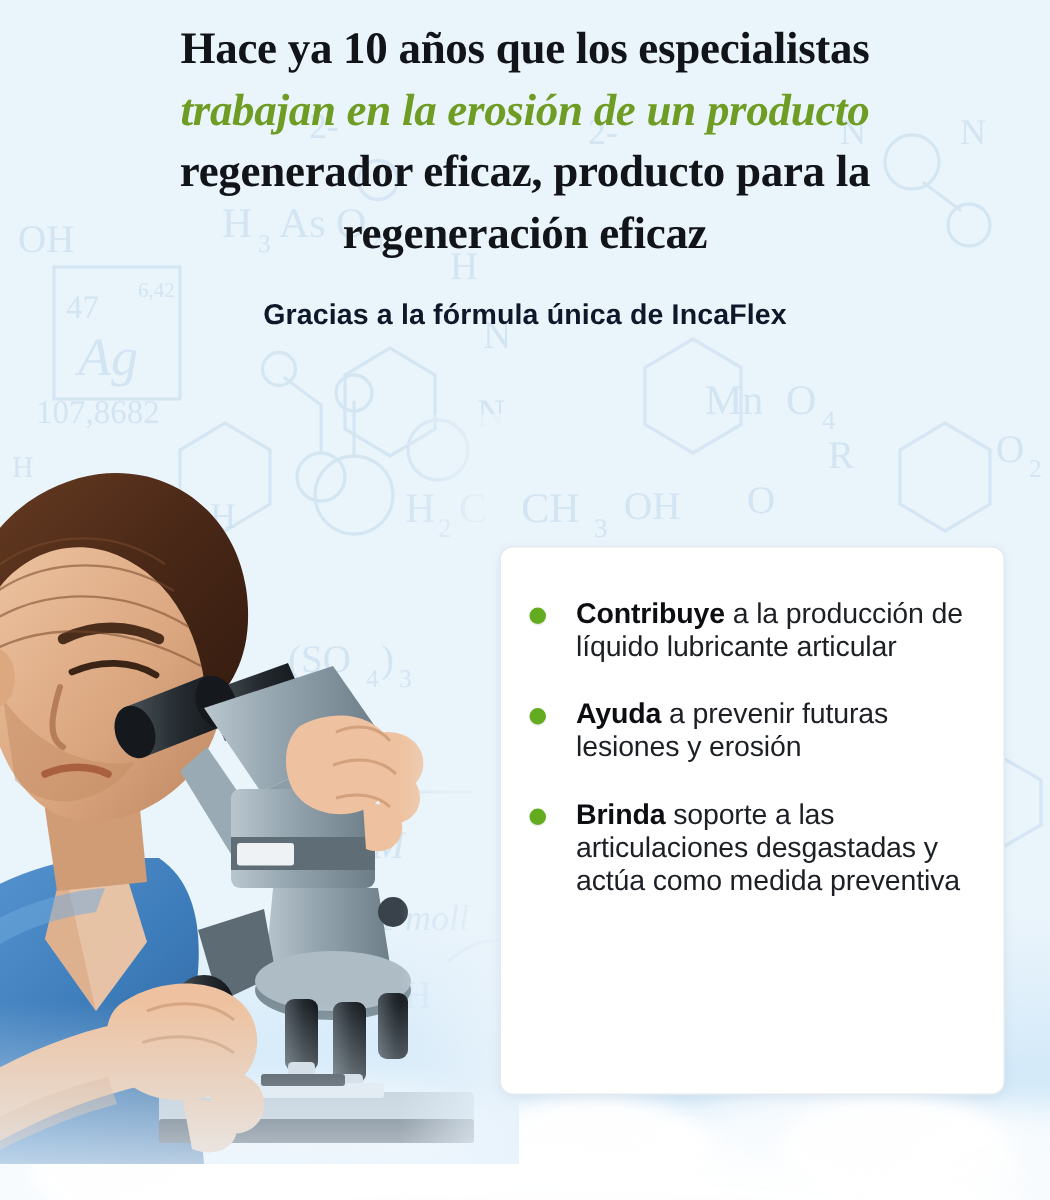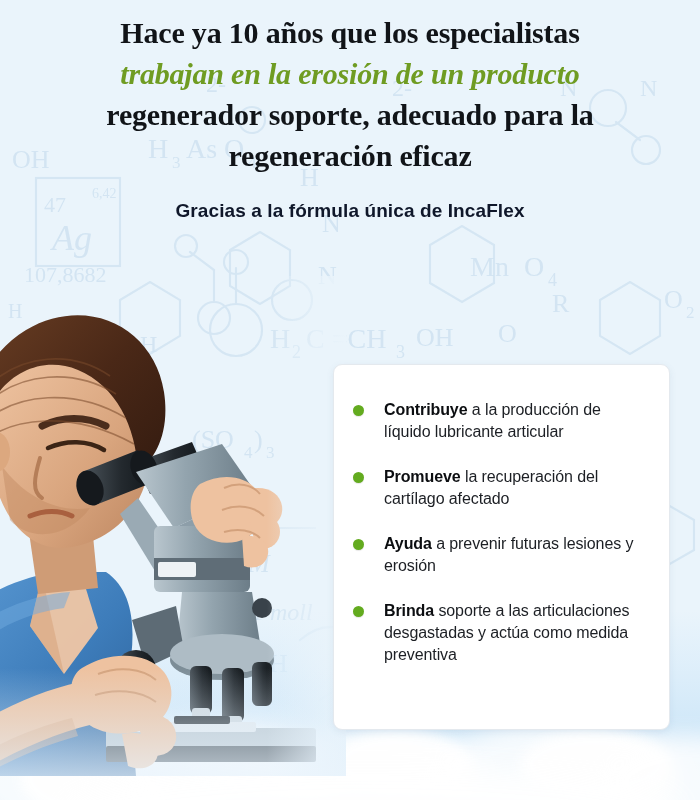--- a/index.html
+++ b/index.html
@@ -95,21 +95,21 @@
     border-radius:9px;
     box-shadow:0 2px 7px rgba(90,120,150,.10);
     z-index:7;
     padding:34px 20px 20px 19px;
   }
   ul.benefits { list-style:none; }
   ul.benefits li {
     position:relative;
     padding-left:31px;
     margin-bottom:23px;
-    font-size:16px;
+    font-size:19px;
     line-height:22px;
     color:#1c1f24;
     letter-spacing:-0.1px;
   }
   ul.benefits li:last-child { margin-bottom:0; }
   ul.benefits li .dot {
     position:absolute;
     left:0; top:6px;
     width:11px; height:11px;
     border-radius:50%;
@@ -366,35 +366,31 @@
 
       <rect x="0" y="0" width="360" height="500" fill="url(#fadeRight)"></rect>
       <rect x="0" y="392" width="360" height="108" fill="url(#fadeBottom)" opacity="0.75"></rect>
     </svg>
   </div>
 
   <div class="head-wrap">
     <h1 class="headline">
       <span>Hace ya 10 años que los especialistas</span><br>
       <span class="accent">trabajan en la erosión de un producto</span><br>
-      <span>regenerador soporte, adecuado para la</span><br>
+      <span>regenerador eficaz, producto para la</span><br>
       <span>regeneración eficaz</span>
     </h1>
     <div class="subtitle">Gracias a la fórmula única de IncaFlex</div>
   </div>
 
   <div class="card">
     <ul class="benefits">
       <li>
         <span class="dot"></span>
         <b>Contribuye</b><span> a la producción de líquido lubricante articular</span>
-      </li>
-      <li>
-        <span class="dot"></span>
-        <b>Promueve</b><span> la recuperación del cartílago afectado</span>
       </li>
       <li>
         <span class="dot"></span>
         <b>Ayuda</b><span> a prevenir futuras lesiones y erosión</span>
       </li>
       <li>
         <span class="dot"></span>
         <b>Brinda</b><span> soporte a las articulaciones desgastadas y actúa como medida preventiva</span>
       </li>
     </ul>

